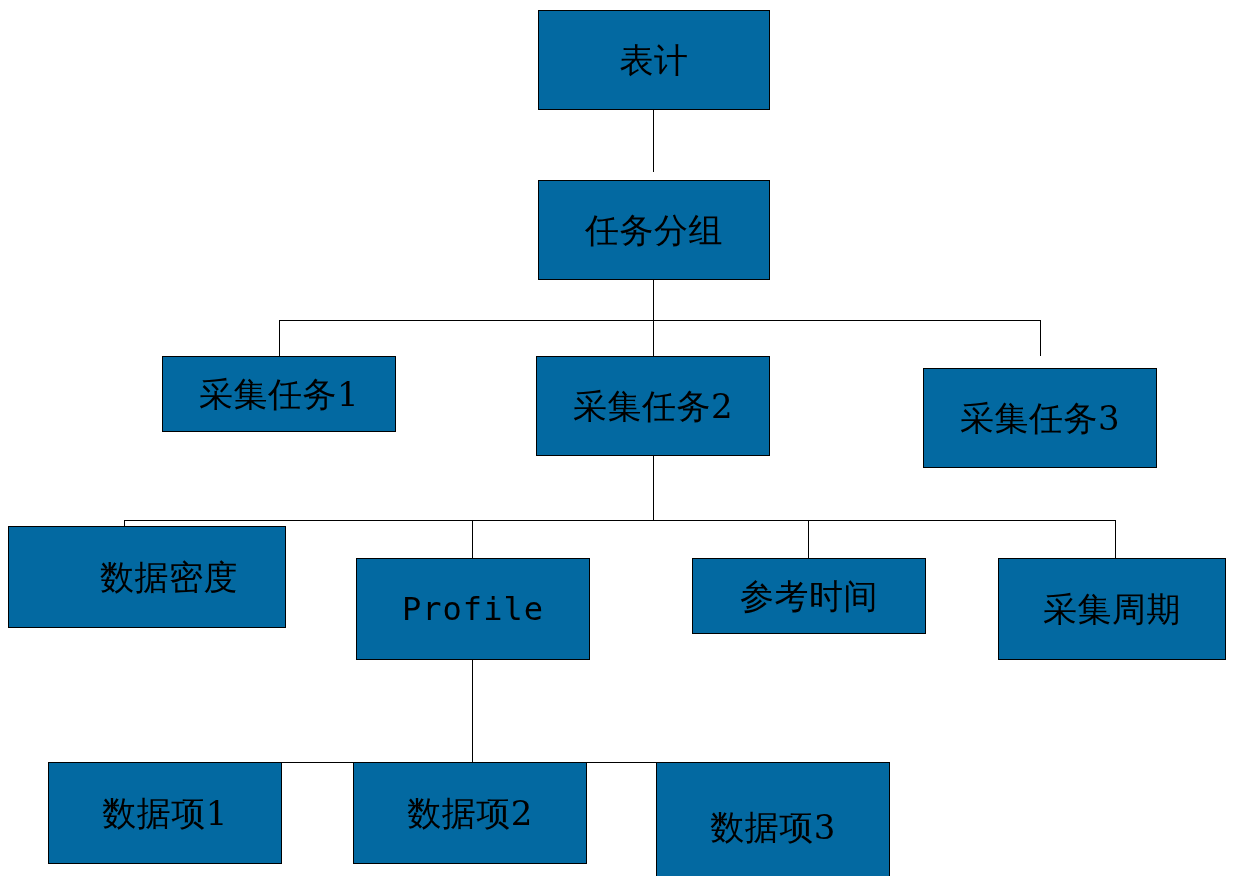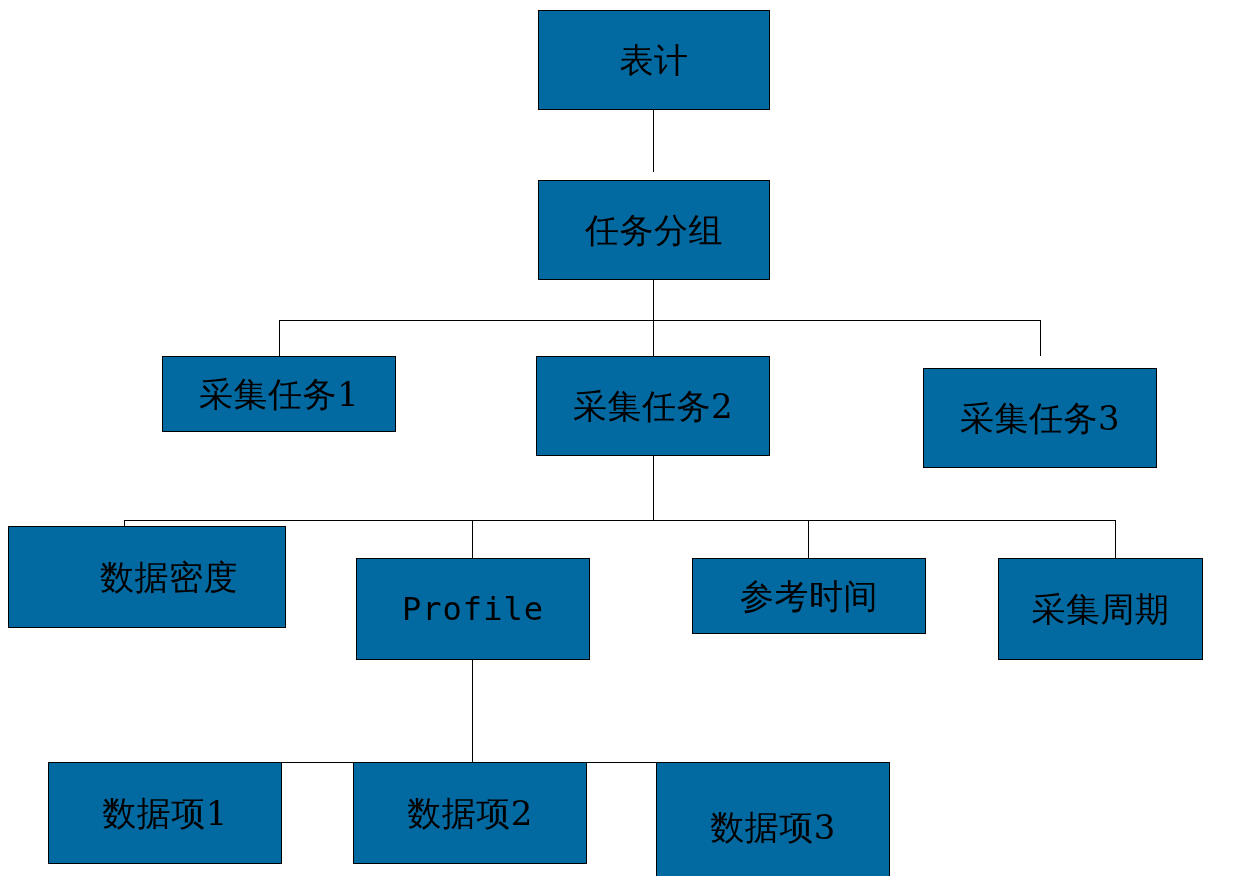--- a/index.html
+++ b/index.html
@@ -97,21 +97,21 @@
 
   <div class="node cjk" style="left:8px; top:526px; width:278px; height:102px;padding-left:44px;">
     <span class="label">数据密度</span>
   </div>
   <div class="node mono" style="left:356px; top:558px; width:234px; height:102px;">
     <span class="label">Profile</span>
   </div>
   <div class="node cjk" style="left:692px; top:558px; width:234px; height:76px;">
     <span class="label">参考时间</span>
   </div>
-  <div class="node cjk" style="left:998px; top:558px; width:205px; height:102px;">
+  <div class="node cjk" style="left:998px; top:558px; width:228px; height:102px;">
     <span class="label">采集周期</span>
   </div>
 
   <div class="node cjk" style="left:48px; top:762px; width:234px; height:102px;">
     <span class="label">数据项1</span>
   </div>
   <div class="node cjk" style="left:353px; top:762px; width:234px; height:102px;">
     <span class="label">数据项2</span>
   </div>
   <div class="node cjk" style="left:656px; top:762px; width:234px; height:130px;">

